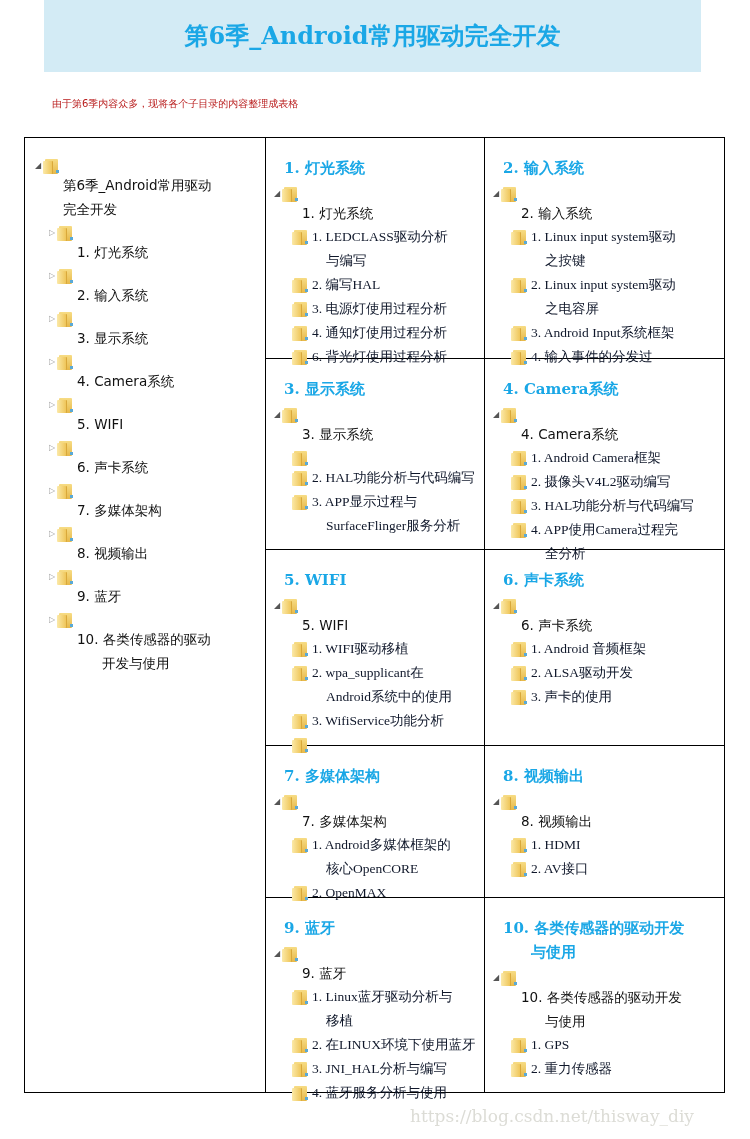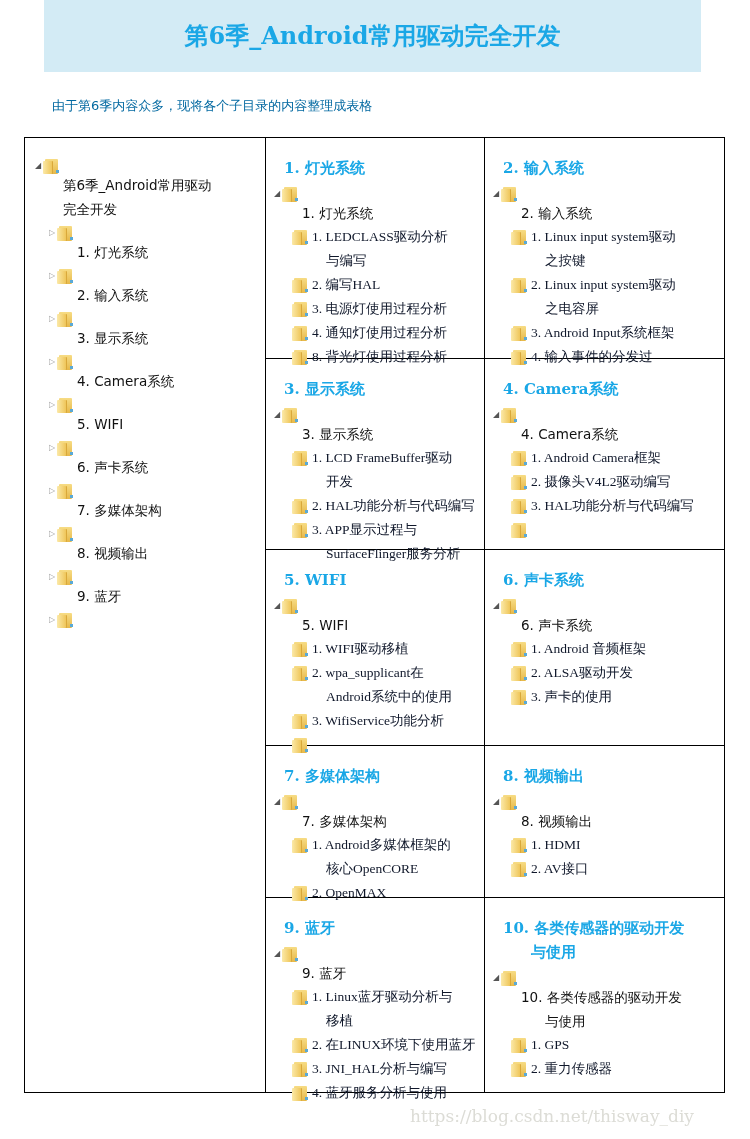--- a/index.html
+++ b/index.html
@@ -10,21 +10,21 @@
     position: absolute; left: 44px; top: 0; width: 657px; height: 72px;
     background: #d3ebf5;
     display: flex; align-items: center; justify-content: center;
   }
   .banner-title {
     font-family: "DejaVu Serif", "Liberation Serif", serif;
     font-weight: bold; font-size: 24px; color: #1aa7e6; letter-spacing: 0px;
   }
   .intro {
     position: absolute; left: 52px; top: 97px;
-    font-size: 13px; color: #0369a1; text-align: center;
+    font-size: 10px; color: #b91c1c; text-align: center;
   }
 
   .grid {
     position: absolute; left: 24px; top: 137px; width: 701px; height: 956px;
     border: 1px solid #000;
   }
   .col-left {
     position: absolute; left: 0; top: 0; width: 241px; height: 954px;
     border-right: 1px solid #000;
   }
@@ -170,20 +170,21 @@
           </span>
           <span class="label-dark">9. 蓝牙</span>
         </div>
         <div class="tree-row lvl2">
           <span class="tw collapsed">▷</span>
           <span class="folder">
             <span class="back"></span>
             <span class="front"></span>
             <span class="dot"></span>
           </span>
+          <span class="label-dark"><span>10. 各类传感器的驱动</span><span class="wrap2" style="padding-left:25px">开发与使用</span></span>
         </div>
       </div>
   </div>
   <div id="cells">
       <div class="cell c1" style="top:0px;height:221px">
         <div class="cell-inner">
           <div class="cell-title">1. 灯光系统</div>
           <div class="tree-row lvl1">
             <span class="tw">◢</span>
             <span class="folder">
@@ -224,21 +225,21 @@
               <span class="dot"></span>
             </span>
             <span class="label-grey"><span>4. 通知灯使用过程分析</span></span>
           </div>
           <div class="tree-row lvl2">
             <span class="folder">
               <span class="back"></span>
               <span class="front"></span>
               <span class="dot"></span>
             </span>
-            <span class="label-grey"><span>8. 背光灯使用过程分析</span></span>
+            <span class="label-grey"><span>6. 背光灯使用过程分析</span></span>
           </div>
         </div>
       </div>
       <div class="cell c2" style="top:0px;height:221px">
         <div class="cell-inner">
           <div class="cell-title">2. 输入系统</div>
           <div class="tree-row lvl1">
             <span class="tw">◢</span>
             <span class="folder">
               <span class="back"></span>
@@ -292,21 +293,20 @@
               <span class="dot"></span>
             </span>
             <span class="label-dark">3. 显示系统</span>
           </div>
           <div class="tree-row lvl2">
             <span class="folder">
               <span class="back"></span>
               <span class="front"></span>
               <span class="dot"></span>
             </span>
-            <span class="label-grey"><span>1. LCD FrameBuffer驱动</span><span class="wrap2">开发</span></span>
           </div>
           <div class="tree-row lvl2">
             <span class="folder">
               <span class="back"></span>
               <span class="front"></span>
               <span class="dot"></span>
             </span>
             <span class="label-grey"><span>2. HAL功能分析与代码编写</span></span>
           </div>
           <div class="tree-row lvl2">
@@ -354,20 +354,21 @@
               <span class="dot"></span>
             </span>
             <span class="label-grey"><span>3. HAL功能分析与代码编写</span></span>
           </div>
           <div class="tree-row lvl2">
             <span class="folder">
               <span class="back"></span>
               <span class="front"></span>
               <span class="dot"></span>
             </span>
+            <span class="label-grey"><span>4. APP使用Camera过程完</span><span class="wrap2">全分析</span></span>
           </div>
         </div>
       </div>
       <div class="cell c1" style="top:412px;height:196px">
         <div class="cell-inner">
           <div class="cell-title">5. WIFI</div>
           <div class="tree-row lvl1">
             <span class="tw">◢</span>
             <span class="folder">
               <span class="back"></span>

